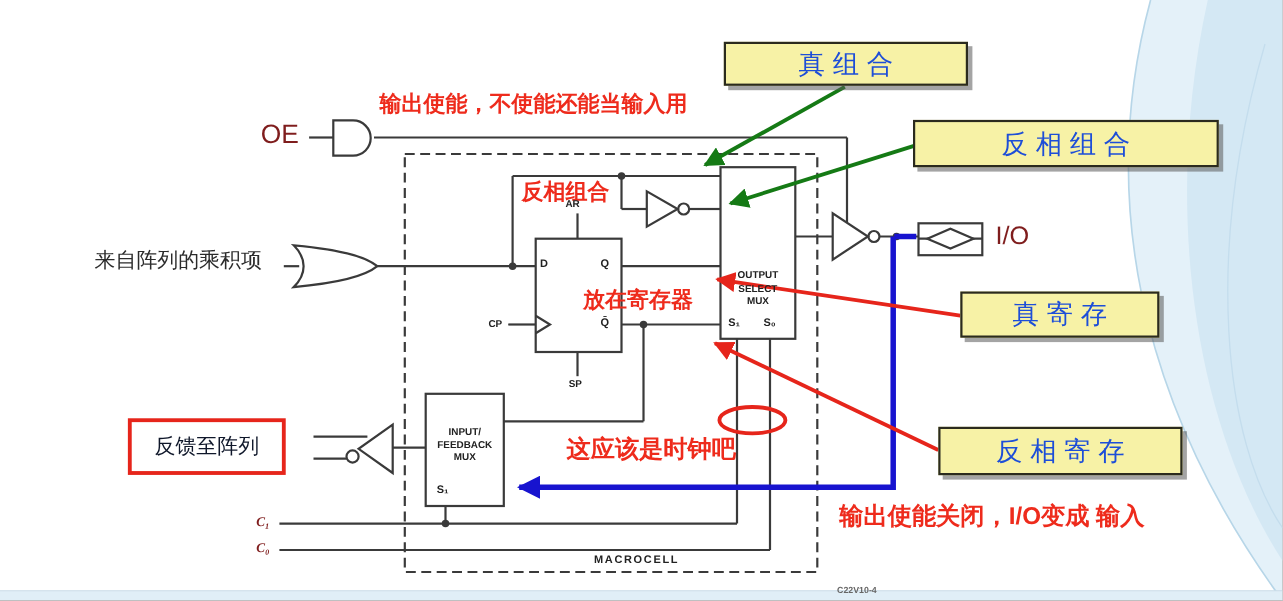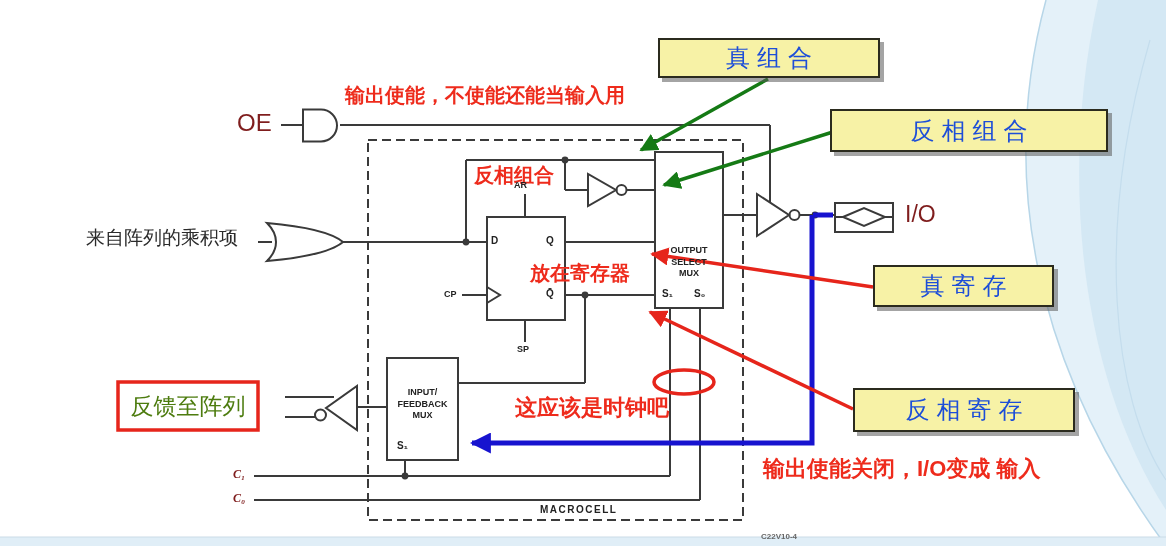--- a/index.html
+++ b/index.html
@@ -177,21 +177,21 @@
     </div>
 
   <div class="txt red-ann" style="left:345px;top:85px;font-size:20px;">输出使能，不使能还能当输入用</div>
   <div class="txt red-ann" style="left:474px;top:165px;font-size:20px;">反相组合</div>
   <div class="txt red-ann" style="left:530px;top:263px;font-size:20px;">放在寄存器</div>
   <div class="txt red-ann" style="left:515px;top:396px;font-size:22px;">这应该是时钟吧</div>
   <div class="txt red-ann" style="left:763px;top:457px;font-size:22px;">输出使能关闭，I/O变成 输入</div>
 
   <div class="txt blk" style="left:237px;top:110px;font-size:24px;">OE</div>
   <div class="txt blk serif" style="left:86px;top:228px;font-size:19px;color:#2b2b2b;">来自阵列的乘积项</div>
-  <div class="flexc serif" style="position:absolute;left:118px;top:382px;width:140px;height:48px;font-size:23px;color:#4d7c0f;">反馈至阵列</div>
+  <div class="flexc serif" style="position:absolute;left:118px;top:382px;width:140px;height:48px;font-size:19px;color:#0f172a;">反馈至阵列</div>
   <div class="txt blk" style="left:905px;top:202px;font-size:23px;">I/O</div>
   <div class="txt blk serif" style="left:233px;top:468px;font-size:12px;font-style:italic;font-weight:bold;">C₁</div>
   <div class="txt blk serif" style="left:233px;top:492px;font-size:12px;font-style:italic;font-weight:bold;">C₀</div>
 
   <div class="muxtxt" style="left:655px;top:206px;width:68px;margin-top:39px;">
     <div>OUTPUT</div>
     <div>SELECT</div>
     <div>MUX</div>
   </div>
   <div class="pin" style="left:662px;top:288px;">S₁</div>

